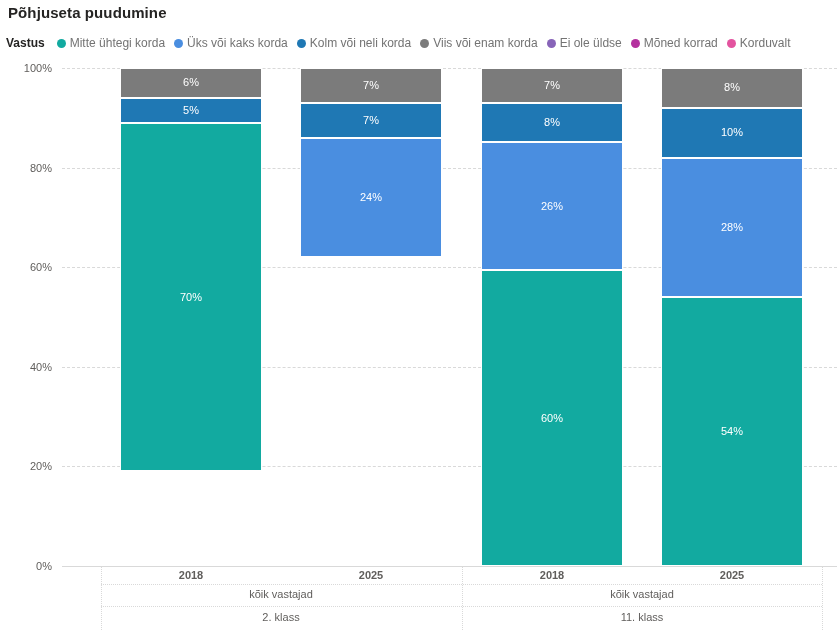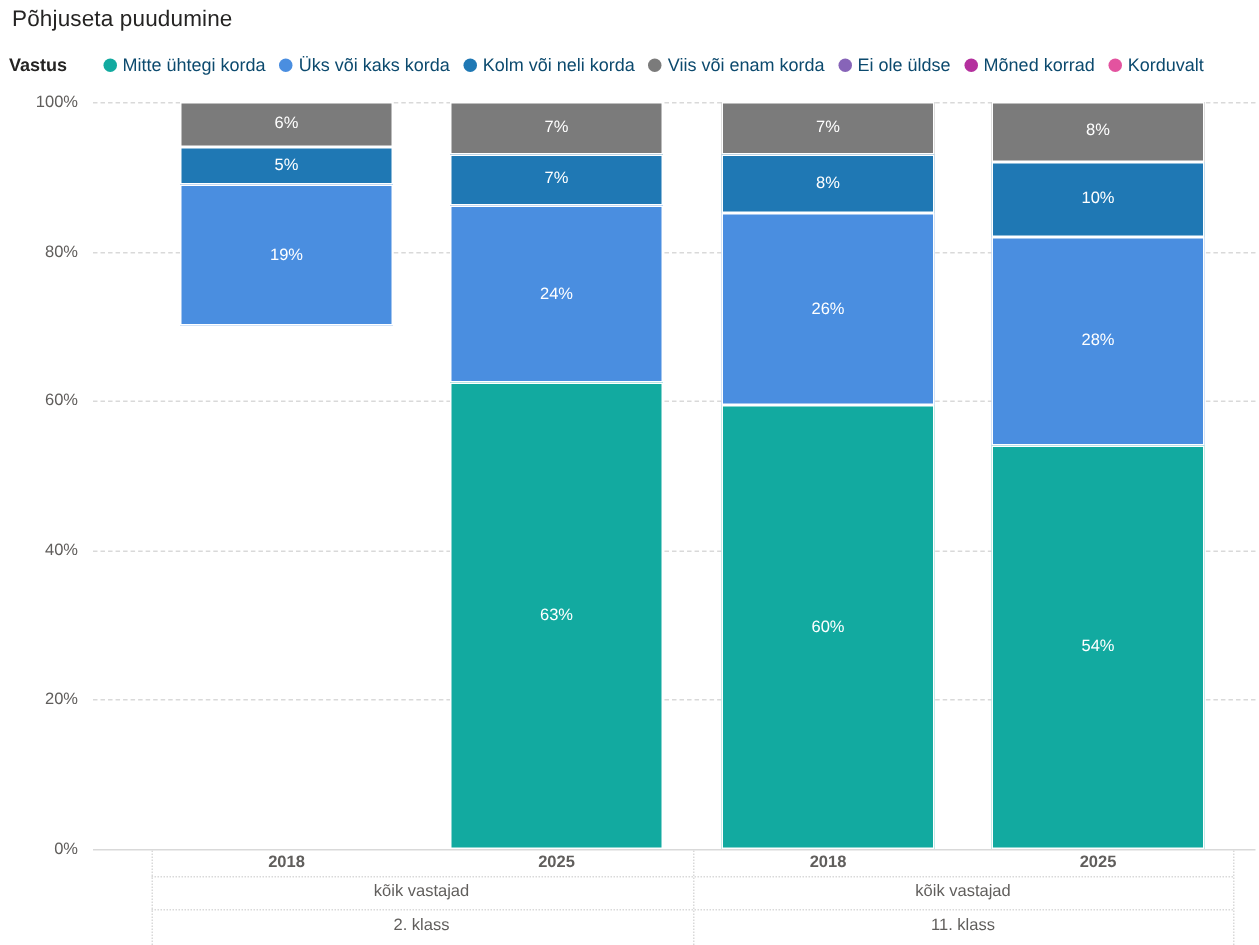--- a/index.html
+++ b/index.html
@@ -15,57 +15,57 @@
     overflow: hidden;
     position: relative;
   }
 
   
   #chart-title {
     position: absolute;
     left: 8px;
     top: 4px;
     font-size: 15px;
-    font-weight: normal;
+    font-weight: bold;
     color: #252423;
     letter-spacing: 0.1px;
   }
 
   
   #legend {
     position: absolute;
     left: 6px;
     top: 36px;
     display: flex;
     align-items: center;
     font-size: 12px;
     color: #605e5c;
     white-space: nowrap;
   }
   #legend-title {
     font-weight: bold;
     color: #252423;
-    margin-right: 24px;
+    margin-right: 12px;
     font-size: 12px;
   }
   .legend-item {
     display: flex;
     align-items: center;
     margin-right: 9px;
   }
   .legend-swatch {
     width: 9px;
     height: 9px;
     border-radius: 50%;
     margin-right: 4px;
     flex: 0 0 auto;
   }
   .legend-label {
     font-size: 12px;
-    color: #0c4a6e;
+    color: #737373;
   }
 
   
   #plot {
     position: absolute;
     left: 0;
     top: 0;
     width: 839px;
     height: 630px;
   }
@@ -194,36 +194,33 @@
     <div class="ytick-label" style="top: 167.6px; left: 0px;">80%</div>
     <div class="gridline" style="top: 68px;"></div>
     <div class="ytick-label" style="top: 68px; left: 0px;">100%</div>
     <div class="bar" style="left: 120px; top: 68px; width: 142px; height: 498px;">
       <div class="seg" style="background: rgb(123, 123, 123); height: 29.88px;">
         <span class="seg-label">6%</span>
       </div>
       <div class="seg" style="background: rgb(31, 120, 180); height: 24.9px;">
         <span class="seg-label">5%</span>
       </div>
-      <div class="seg" style="background: rgb(74, 142, 224); height: 94.62px;">
-        <span class="seg-label">19%</span>
+      <div class="seg" style="background: rgb(18, 170, 160); height: 348.6px;">
+        <span class="seg-label">70%</span>
       </div>
     </div>
     <div class="bar" style="left: 300px; top: 68px; width: 142px; height: 498px;">
       <div class="seg" style="background: rgb(123, 123, 123); height: 34.86px;">
         <span class="seg-label">7%</span>
       </div>
       <div class="seg" style="background: rgb(31, 120, 180); height: 34.86px;">
         <span class="seg-label">7%</span>
       </div>
       <div class="seg" style="background: rgb(74, 142, 224); height: 119.52px;">
         <span class="seg-label">24%</span>
-      </div>
-      <div class="seg" style="background: rgb(18, 170, 160); height: 313.74px;">
-        <span class="seg-label">63%</span>
       </div>
     </div>
     <div class="bar" style="left: 481px; top: 68px; width: 142px; height: 498px;">
       <div class="seg" style="background: rgb(123, 123, 123); height: 34.86px;">
         <span class="seg-label">7%</span>
       </div>
       <div class="seg" style="background: rgb(31, 120, 180); height: 39.84px;">
         <span class="seg-label">8%</span>
       </div>
       <div class="seg" style="background: rgb(74, 142, 224); height: 129.48px;">

